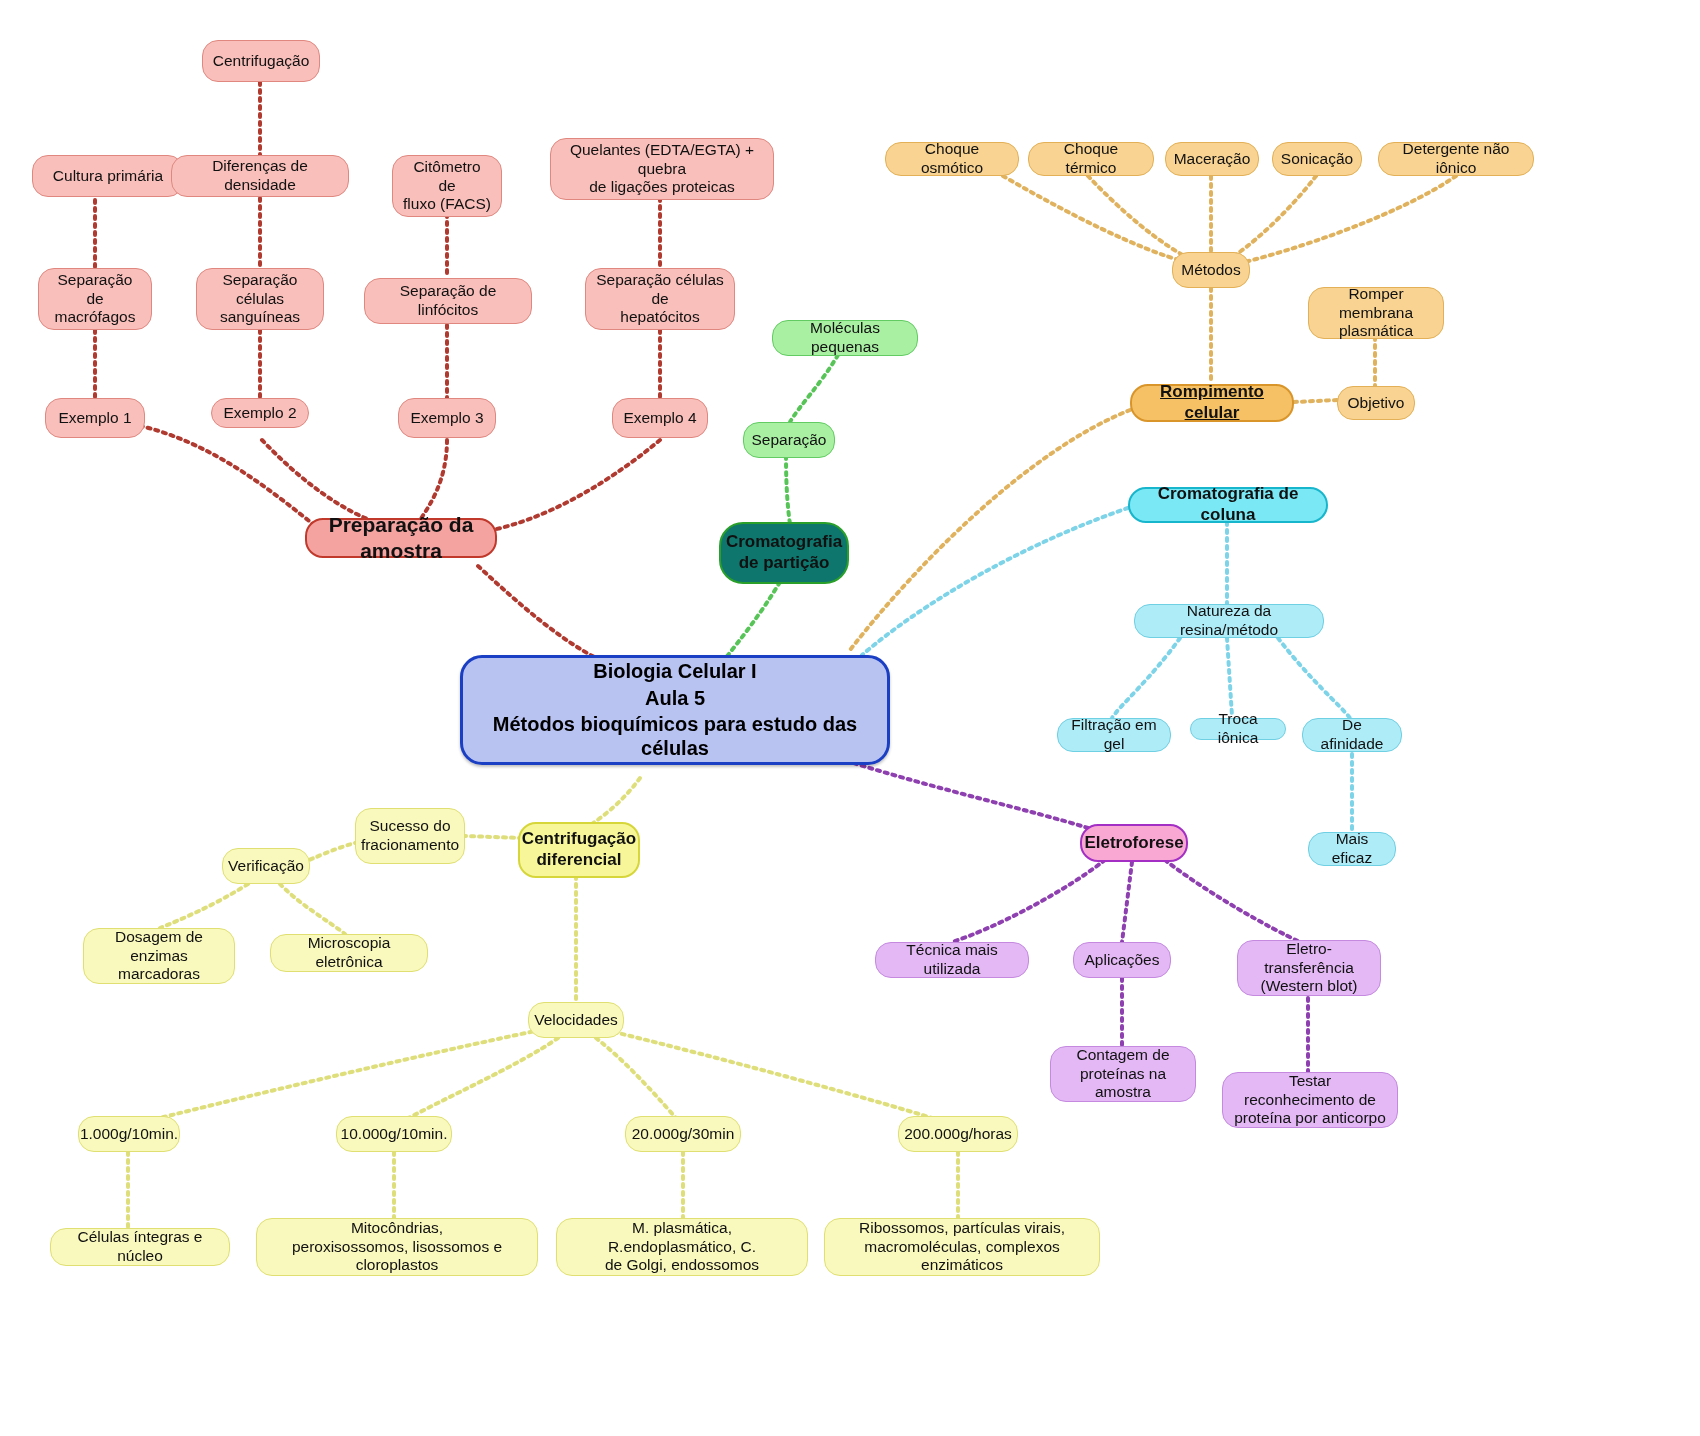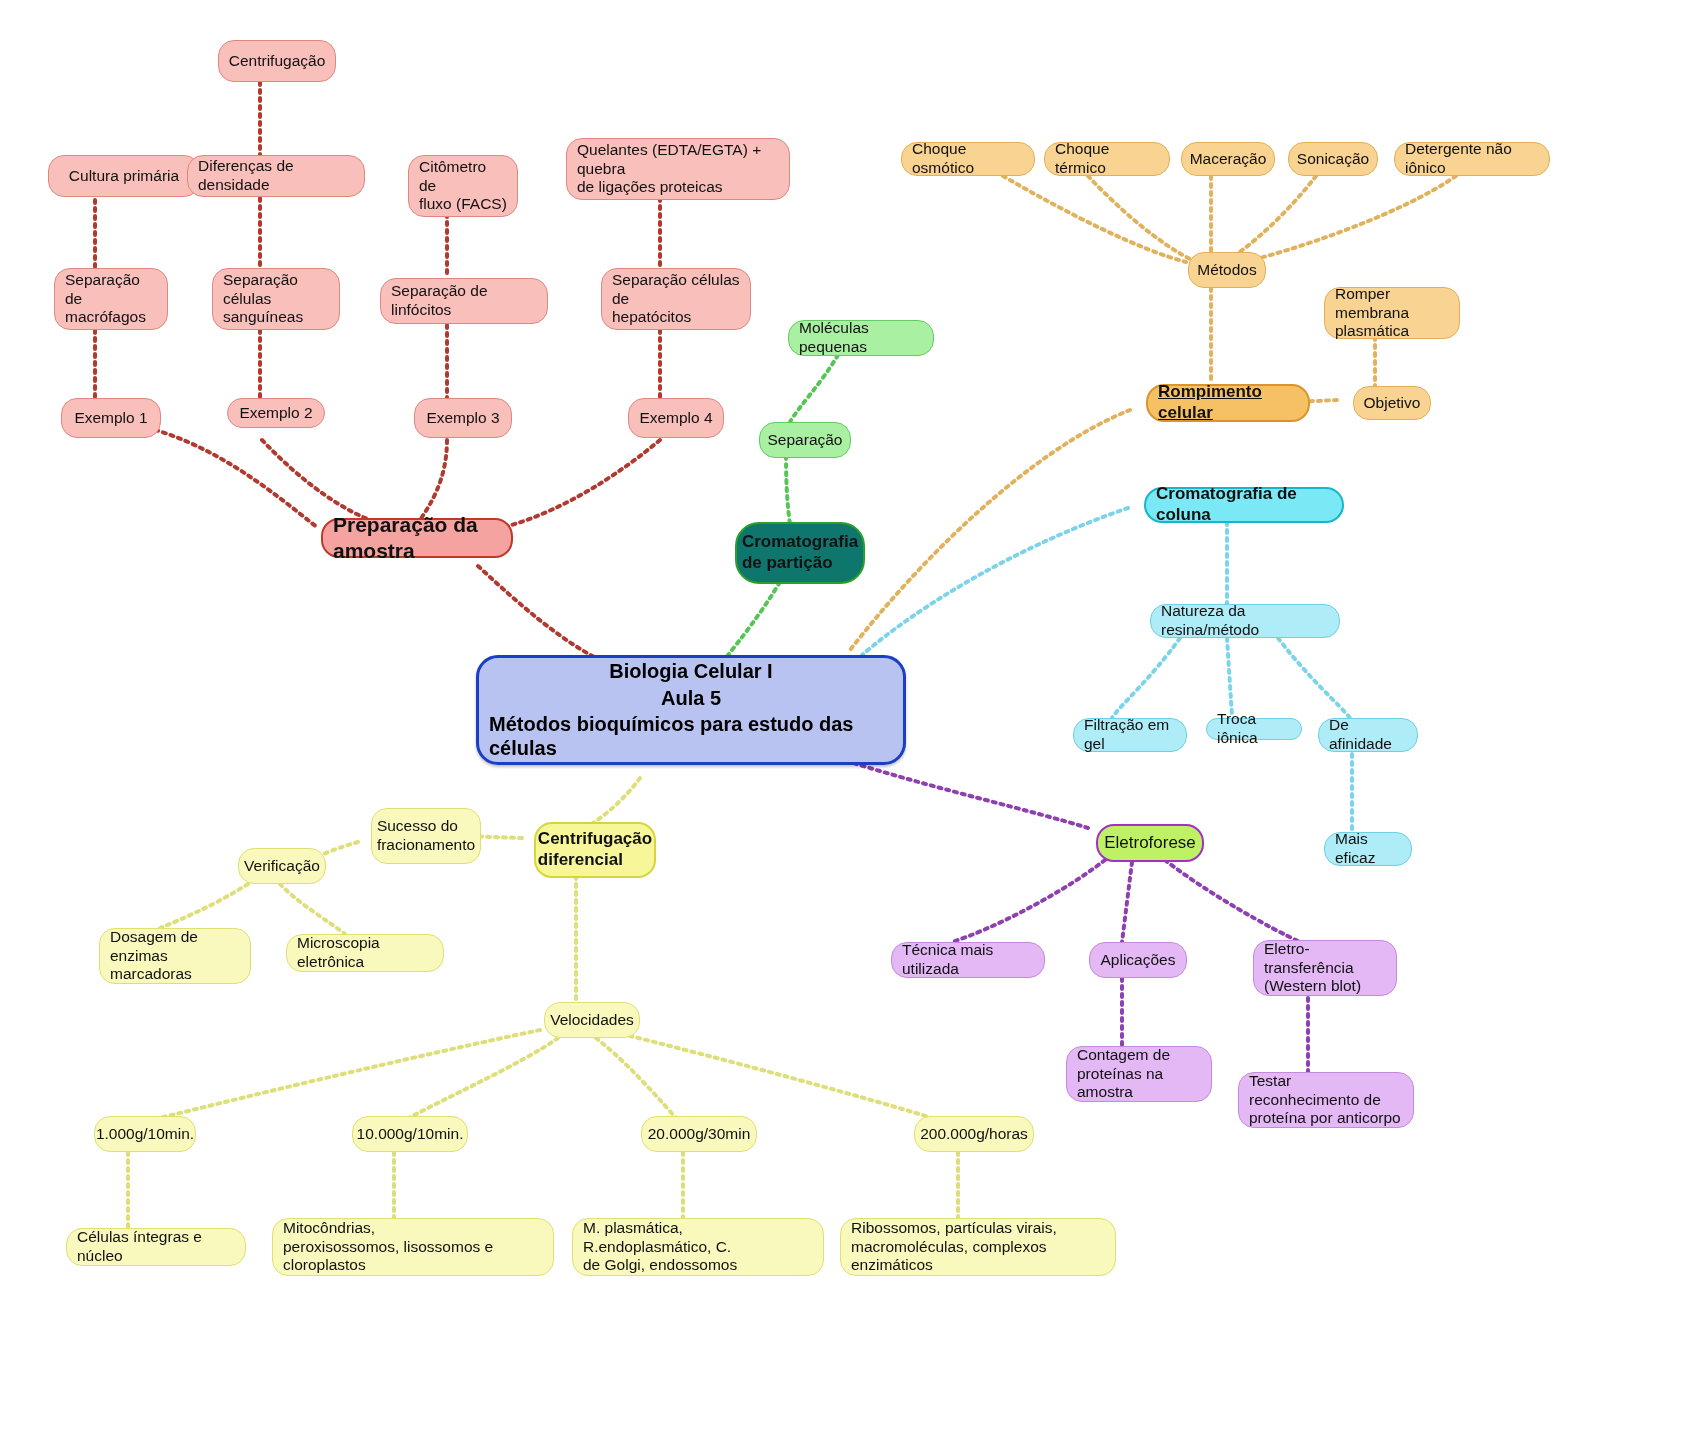--- a/index.html
+++ b/index.html
@@ -24,31 +24,30 @@
     width: 1700px;
     height: 1436px;
     pointer-events: none;
   }
   .node {
     position: absolute;
     box-sizing: border-box;
     display: flex;
     align-items: center;
     justify-content: center;
-    text-align: left;
+    text-align: center;
     border-radius: 16px;
     border: 1.5px solid #999;
     background: #eee;
     color: #111;
     font-size: 15.5px;
     line-height: 1.22;
     padding: 5px 10px;
     white-space: pre-line;
     z-index: 5;
-    margin-left: 16px;
   }
 
   
   .c-root {
     background: #b9c3f2;
     border: 3px solid #1a3fc4;
     border-radius: 22px;
     font-weight: bold;
     font-size: 20px;
     color: #000;
@@ -93,23 +92,23 @@
     border: 2.5px solid #18b6cc;
     font-weight: bold;
     font-size: 17px;
     border-radius: 18px;
   }
   .c-cyan {
     background: #aeecf8;
     border: 1.5px solid #6fcfe3;
   }
   .c-purple-main {
-    background: #bef264;
+    background: #f9a8d4;
     border: 2.5px solid #a32fc4;
-    font-weight: normal;
+    font-weight: bold;
     font-size: 17px;
     border-radius: 18px;
   }
   .c-purple {
     background: #e3b8f5;
     border: 1.5px solid #c58ae0;
   }
   .c-yellow-main {
     background: #f7f79a;
     border: 2.5px solid #d6d63a;

